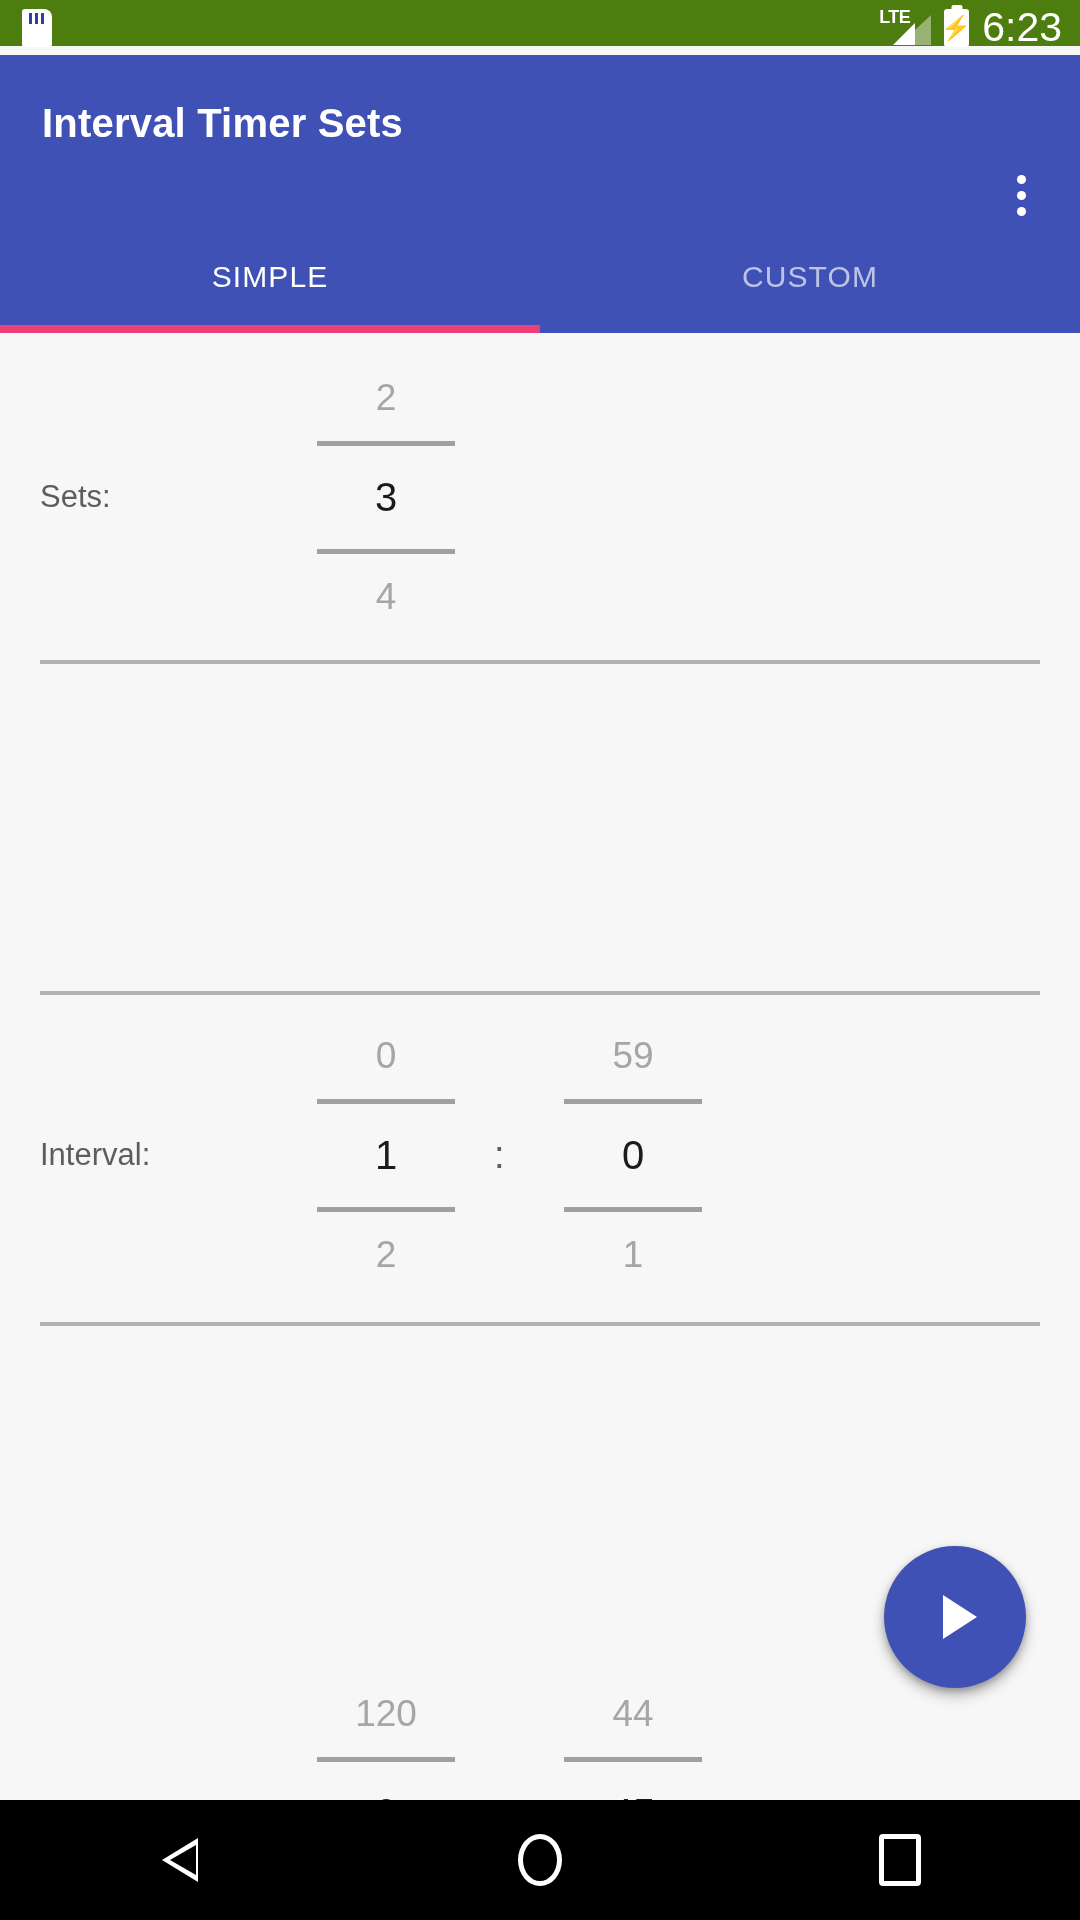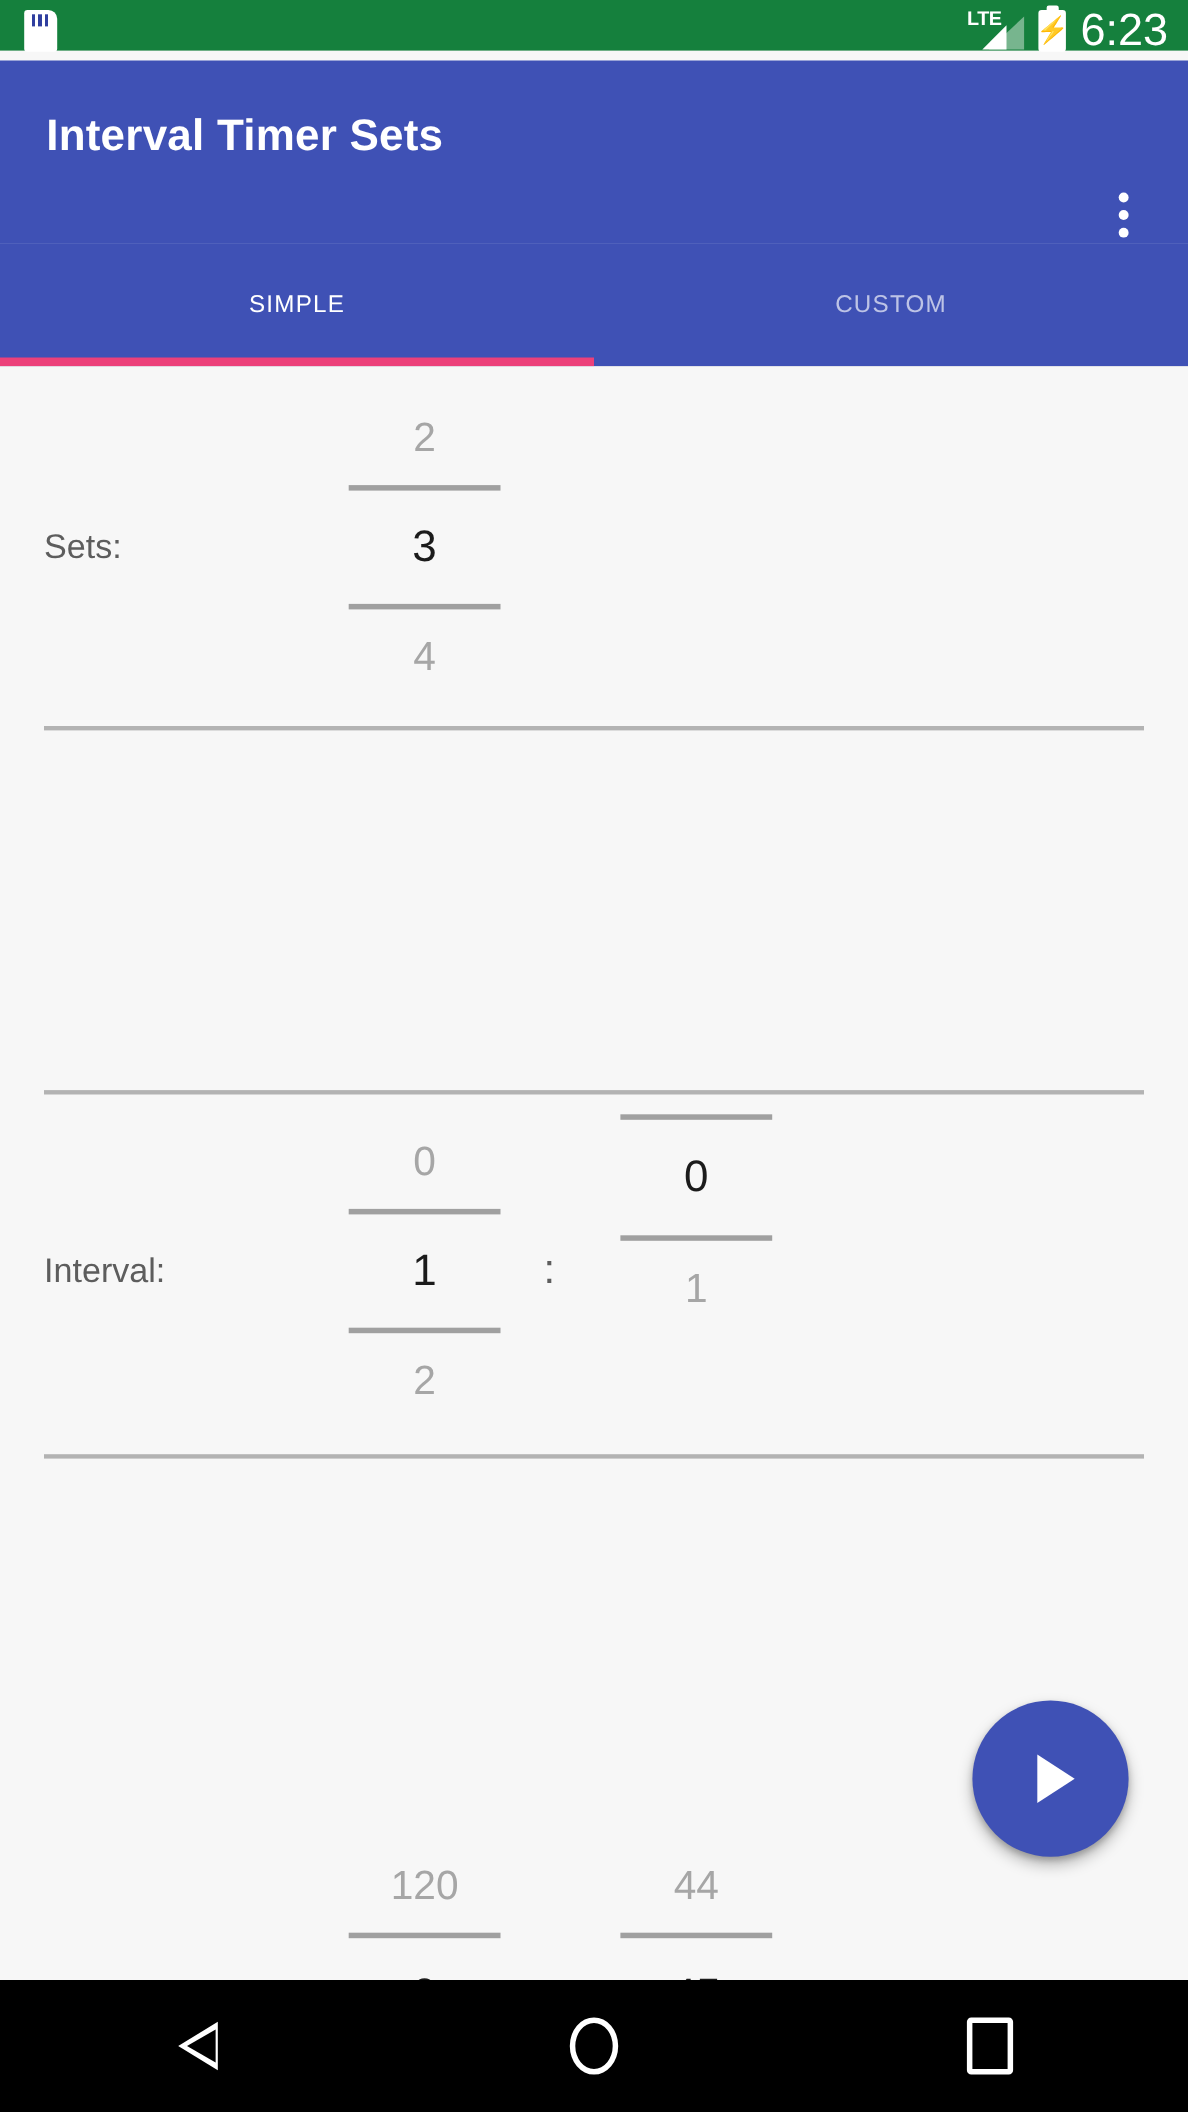--- a/index.html
+++ b/index.html
@@ -7,21 +7,21 @@
     width:1080px; height:1920px;
     background:#f7f7f7;
     font-family:"Liberation Sans", sans-serif;
     overflow:hidden;
   }
   #screen { position:relative; width:1080px; height:1920px; background:#f7f7f7; }
 
   
   .statusbar {
     position:absolute; left:0; top:0; width:1080px; height:46px;
-    background:#15803d; display:flex; align-items:center;text-align:center;
+    background:#4d7c0f; display:flex; align-items:center;text-align:center;
   }
   .sb-left { position:absolute; left:22px; top:9px; }
   .sdcard {
     width:30px; height:38px; background:#fff;
     border-radius:3px 8px 3px 3px; position:relative;
   }
   .sdcard:after {
     content:""; position:absolute; left:7px; top:4px;
     width:16px; height:11px;
     background:repeating-linear-gradient(to right,#303f9f 0 3px,#fff 3px 6px);
@@ -78,21 +78,21 @@
   }
   .overflow i { display:block; width:9px; height:9px; border-radius:50%; background:#fff; }
 
   
   .tabbar {
     position:absolute; left:0; top:221px; width:1080px; height:112px;
     background:#3f51b5; display:flex;
   }
   .tab {
     flex:1; display:flex; align-items:center; justify-content:center;
-    font-size:22px; letter-spacing:1.1px; cursor:pointer;
+    font-size:30px; letter-spacing:1.1px; cursor:pointer;
   }
   .tab.active { color:#ffffff; }
   .tab.inactive { color:rgba(255,255,255,0.66); }
   .tab-indicator {
     position:absolute; left:0; bottom:0; width:540px; height:8px;
     background:#ec407a;
   }
   .appbar-shadow {
     position:absolute; left:0; top:333px; width:1080px; height:10px;
     background:linear-gradient(to bottom, rgba(0,0,0,0.16), rgba(0,0,0,0));
@@ -225,20 +225,21 @@
       <div class="row-label">Interval:</div>
       <div class="picker" style="left:296px;">
         <div class="pk-val pk-ghost">0</div>
         <div class="pk-line"></div>
         <div class="pk-val pk-sel">1</div>
         <div class="pk-line"></div>
         <div class="pk-val pk-ghost">2</div>
       </div>
       <div class="colon" style="left:494px;">:</div>
       <div class="picker" style="left:543px;">
+        <div class="pk-val pk-ghost">59</div>
         <div class="pk-line"></div>
         <div class="pk-val pk-sel">0</div>
         <div class="pk-line"></div>
         <div class="pk-val pk-ghost">1</div>
       </div>
     </div>
     <div class="divider" style="top:658px;"></div>
 
     <div class="row" style="top:662px;">
       <div class="row-label">Rest:</div>

